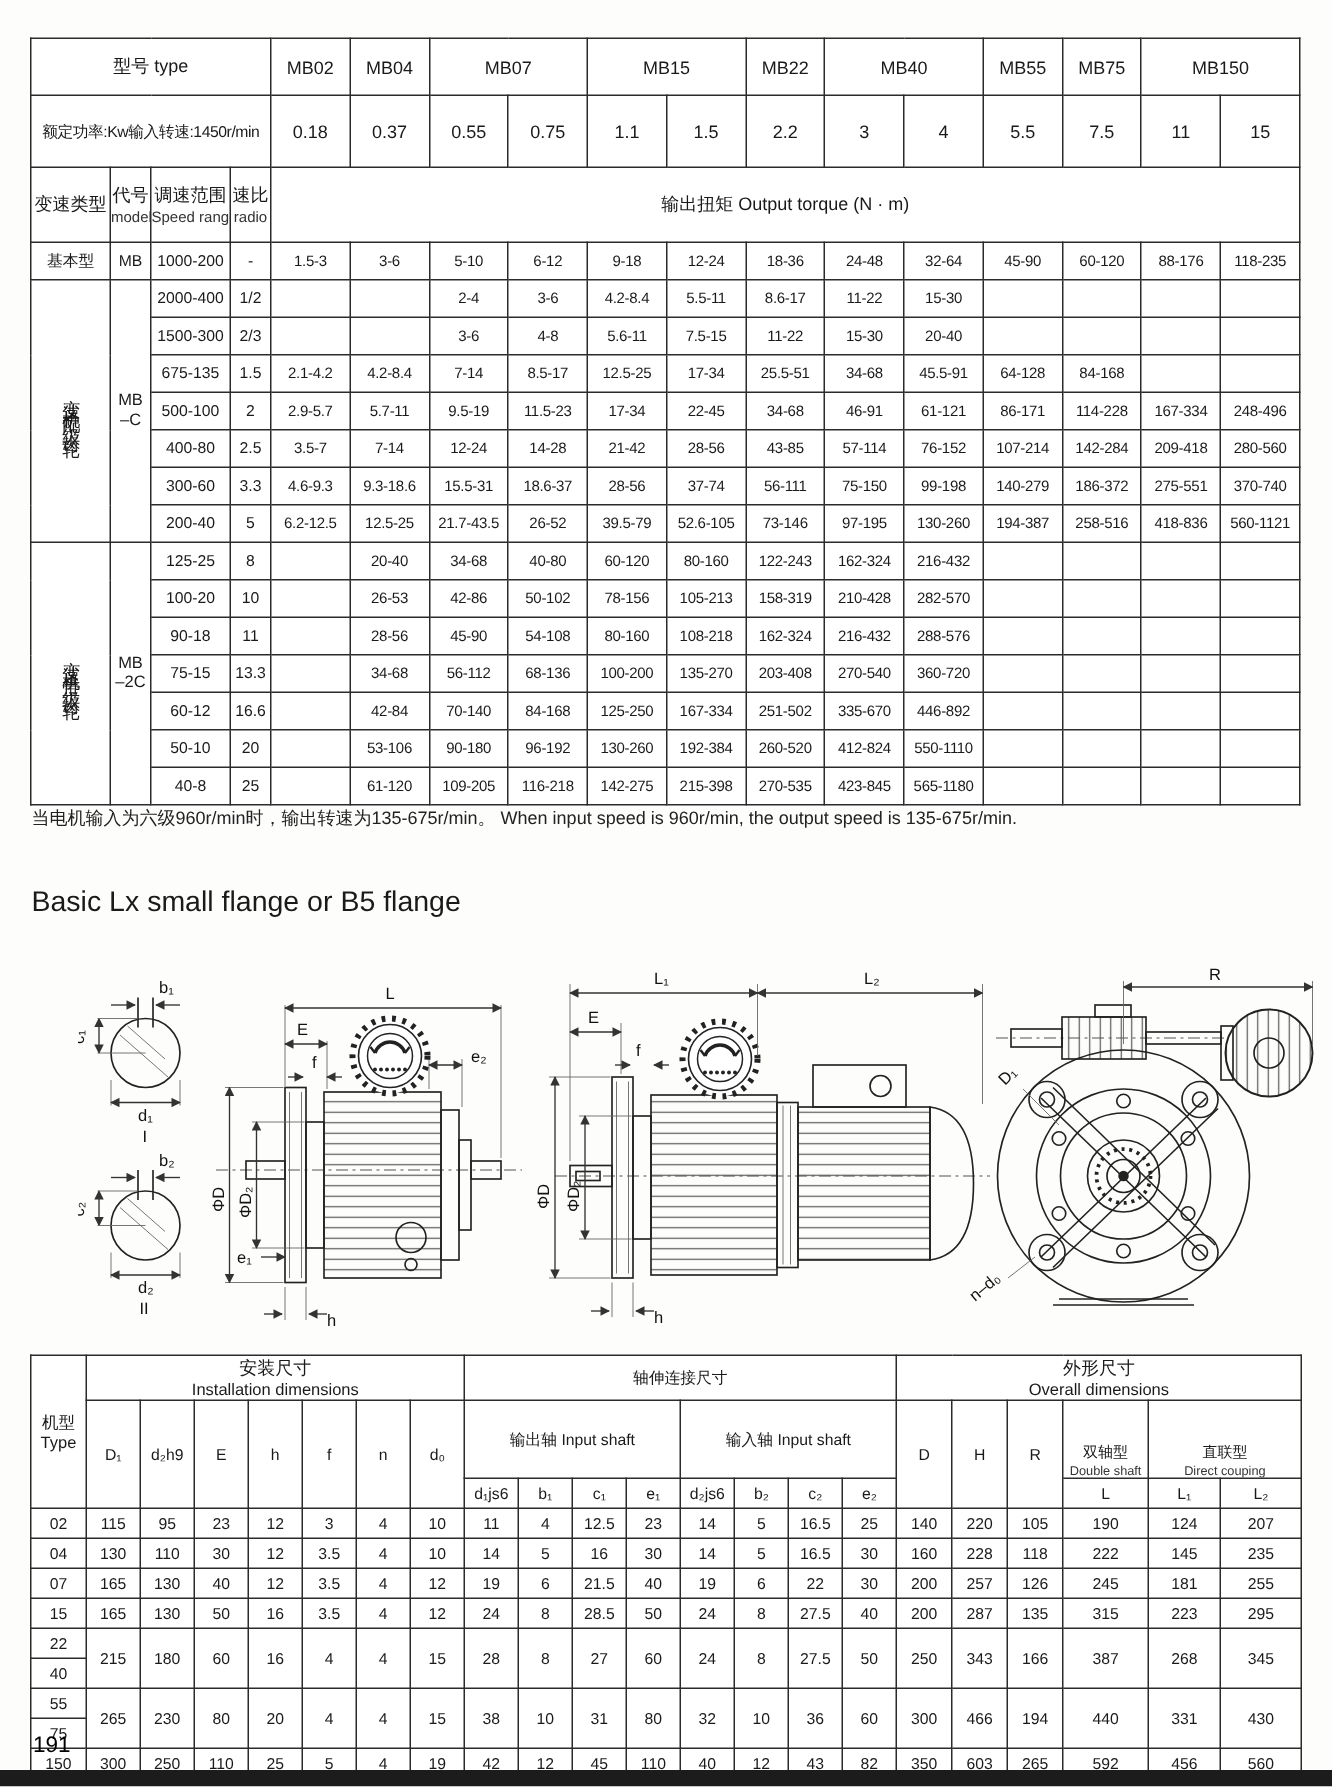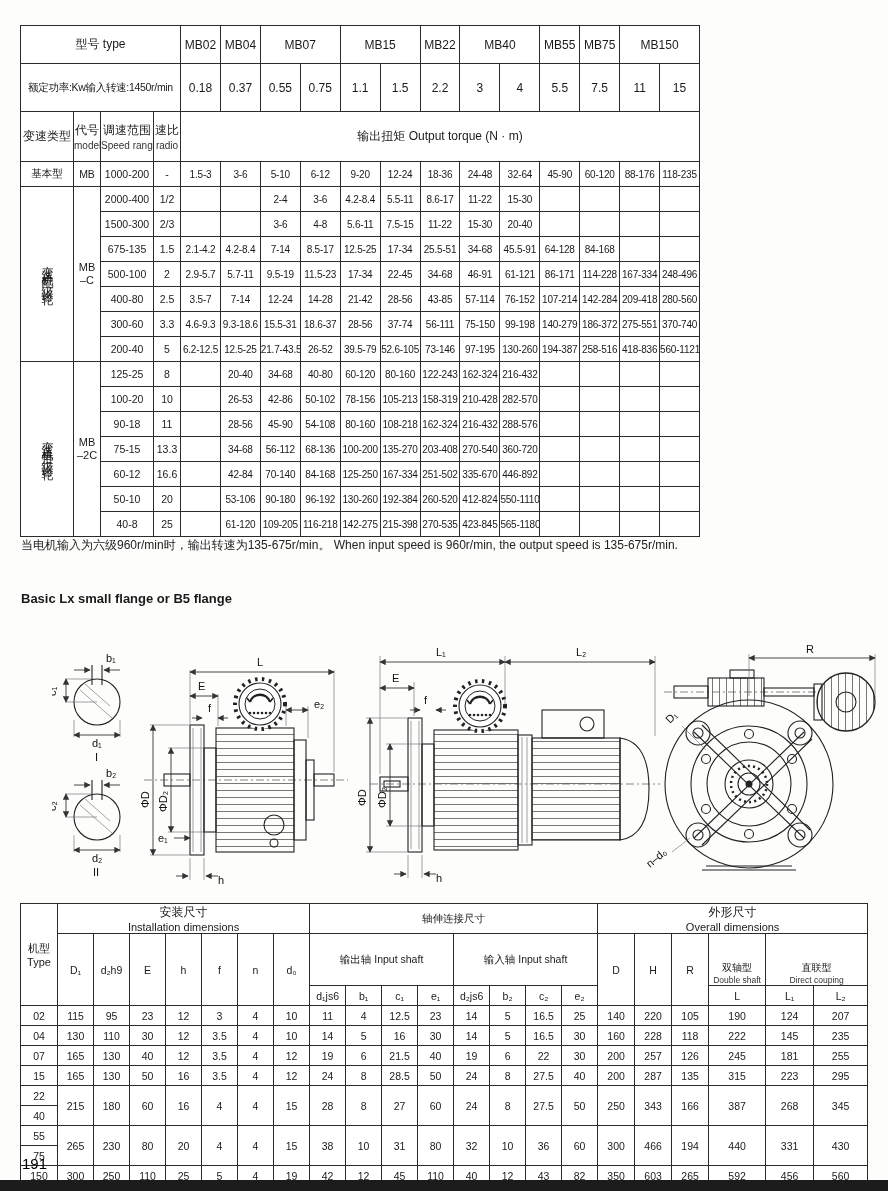--- a/index.html
+++ b/index.html
@@ -6,21 +6,21 @@
   html,body { width:888px; height:1191px; }
   body { position:relative; background:#fff; color:#1a1a1a;
          font-family:"Liberation Sans","DejaVu Sans",sans-serif; }
   .page { position:absolute; inset:0; background:#fdfdfc; overflow:hidden; }
 
   table { border-collapse:collapse; table-layout:fixed; background:#fff; }
   th,td { border:1.3px solid #2b2b2b; text-align:center; vertical-align:middle;
           font-weight:normal; padding:0; overflow:hidden; white-space:nowrap; }
 
   
-  .main-table { position:absolute; left:20px; top:25px; width:680px; }
+  .main-table { position:absolute; left:20px; top:25px; width:847px; }
   .main-table .model-th { font-size:12px; }
   #row-models { height:38px; }
   #row-powers { height:48px; }
   #row-chead  { height:50px; }
   #row-basic  { height:25px; }
   .power-label { font-size:10.5px; letter-spacing:-0.3px; }
   .power-td { font-size:12px; }
   .zh-h { font-size:12px; }
   .sub-h { font-size:10px; color:#333; margin-top:1px; }
   .torque-head { font-size:12px; }
@@ -28,21 +28,21 @@
   .trow { height:25px; }
   .range-cell,.ratio-cell,.basic-cell { font-size:10.5px; }
   .vcell { width:53px; }
   .vlabel { writing-mode:vertical-rl; text-orientation:upright;
             letter-spacing:4px; font-size:12px; display:inline-block; }
   .code-cell { font-size:11px; line-height:1.2; }
 
   
   .note { position:absolute; left:21px; top:537px; font-size:12px; color:#222; }
   .heading-zh { position:absolute; left:21px; top:567px; font-size:19px; letter-spacing:2px; }
-  .heading-en { position:absolute; left:21px; top:591px; font-size:13px; font-weight:bold; }
+  .heading-en { position:absolute; left:21px; top:591px; font-size:19px; font-weight:normal; }
 
   
   .fig { position:absolute; }
   svg .ln   { stroke:#222; stroke-width:1.1; fill:none; }
   svg .dim  { stroke:#333; stroke-width:0.9; fill:none; }
   svg .thin { stroke:#666; stroke-width:0.6; fill:none; }
   svg .cl   { stroke:#555; stroke-width:0.7; fill:none; stroke-dasharray:8 3 2 3; }
   svg text  { font-size:11px; fill:#111; }
   .fig-label { position:absolute; font-size:15px; color:#111;margin-top:40px; }
   #fig1-label { left:150px; top:866px; width:200px; }
@@ -138,21 +138,21 @@
     <tbody id="torque-body">
       <tr id="row-basic">
         <th class="basic-cell">基本型</th>
         <th class="basic-cell">MB</th>
         <th class="range-cell">1000-200</th>
         <th class="ratio-cell">-</th>
       <td class="tval">1.5-3</td>
           <td class="tval">3-6</td>
           <td class="tval">5-10</td>
           <td class="tval">6-12</td>
-          <td class="tval">9-20</td>
+          <td class="tval">9-18</td>
           <td class="tval">12-24</td>
           <td class="tval">18-36</td>
           <td class="tval">24-48</td>
           <td class="tval">32-64</td>
           <td class="tval">45-90</td>
           <td class="tval">60-120</td>
           <td class="tval">88-176</td>
           <td class="tval">118-235</td>
         </tr>
     <tr class="trow">

